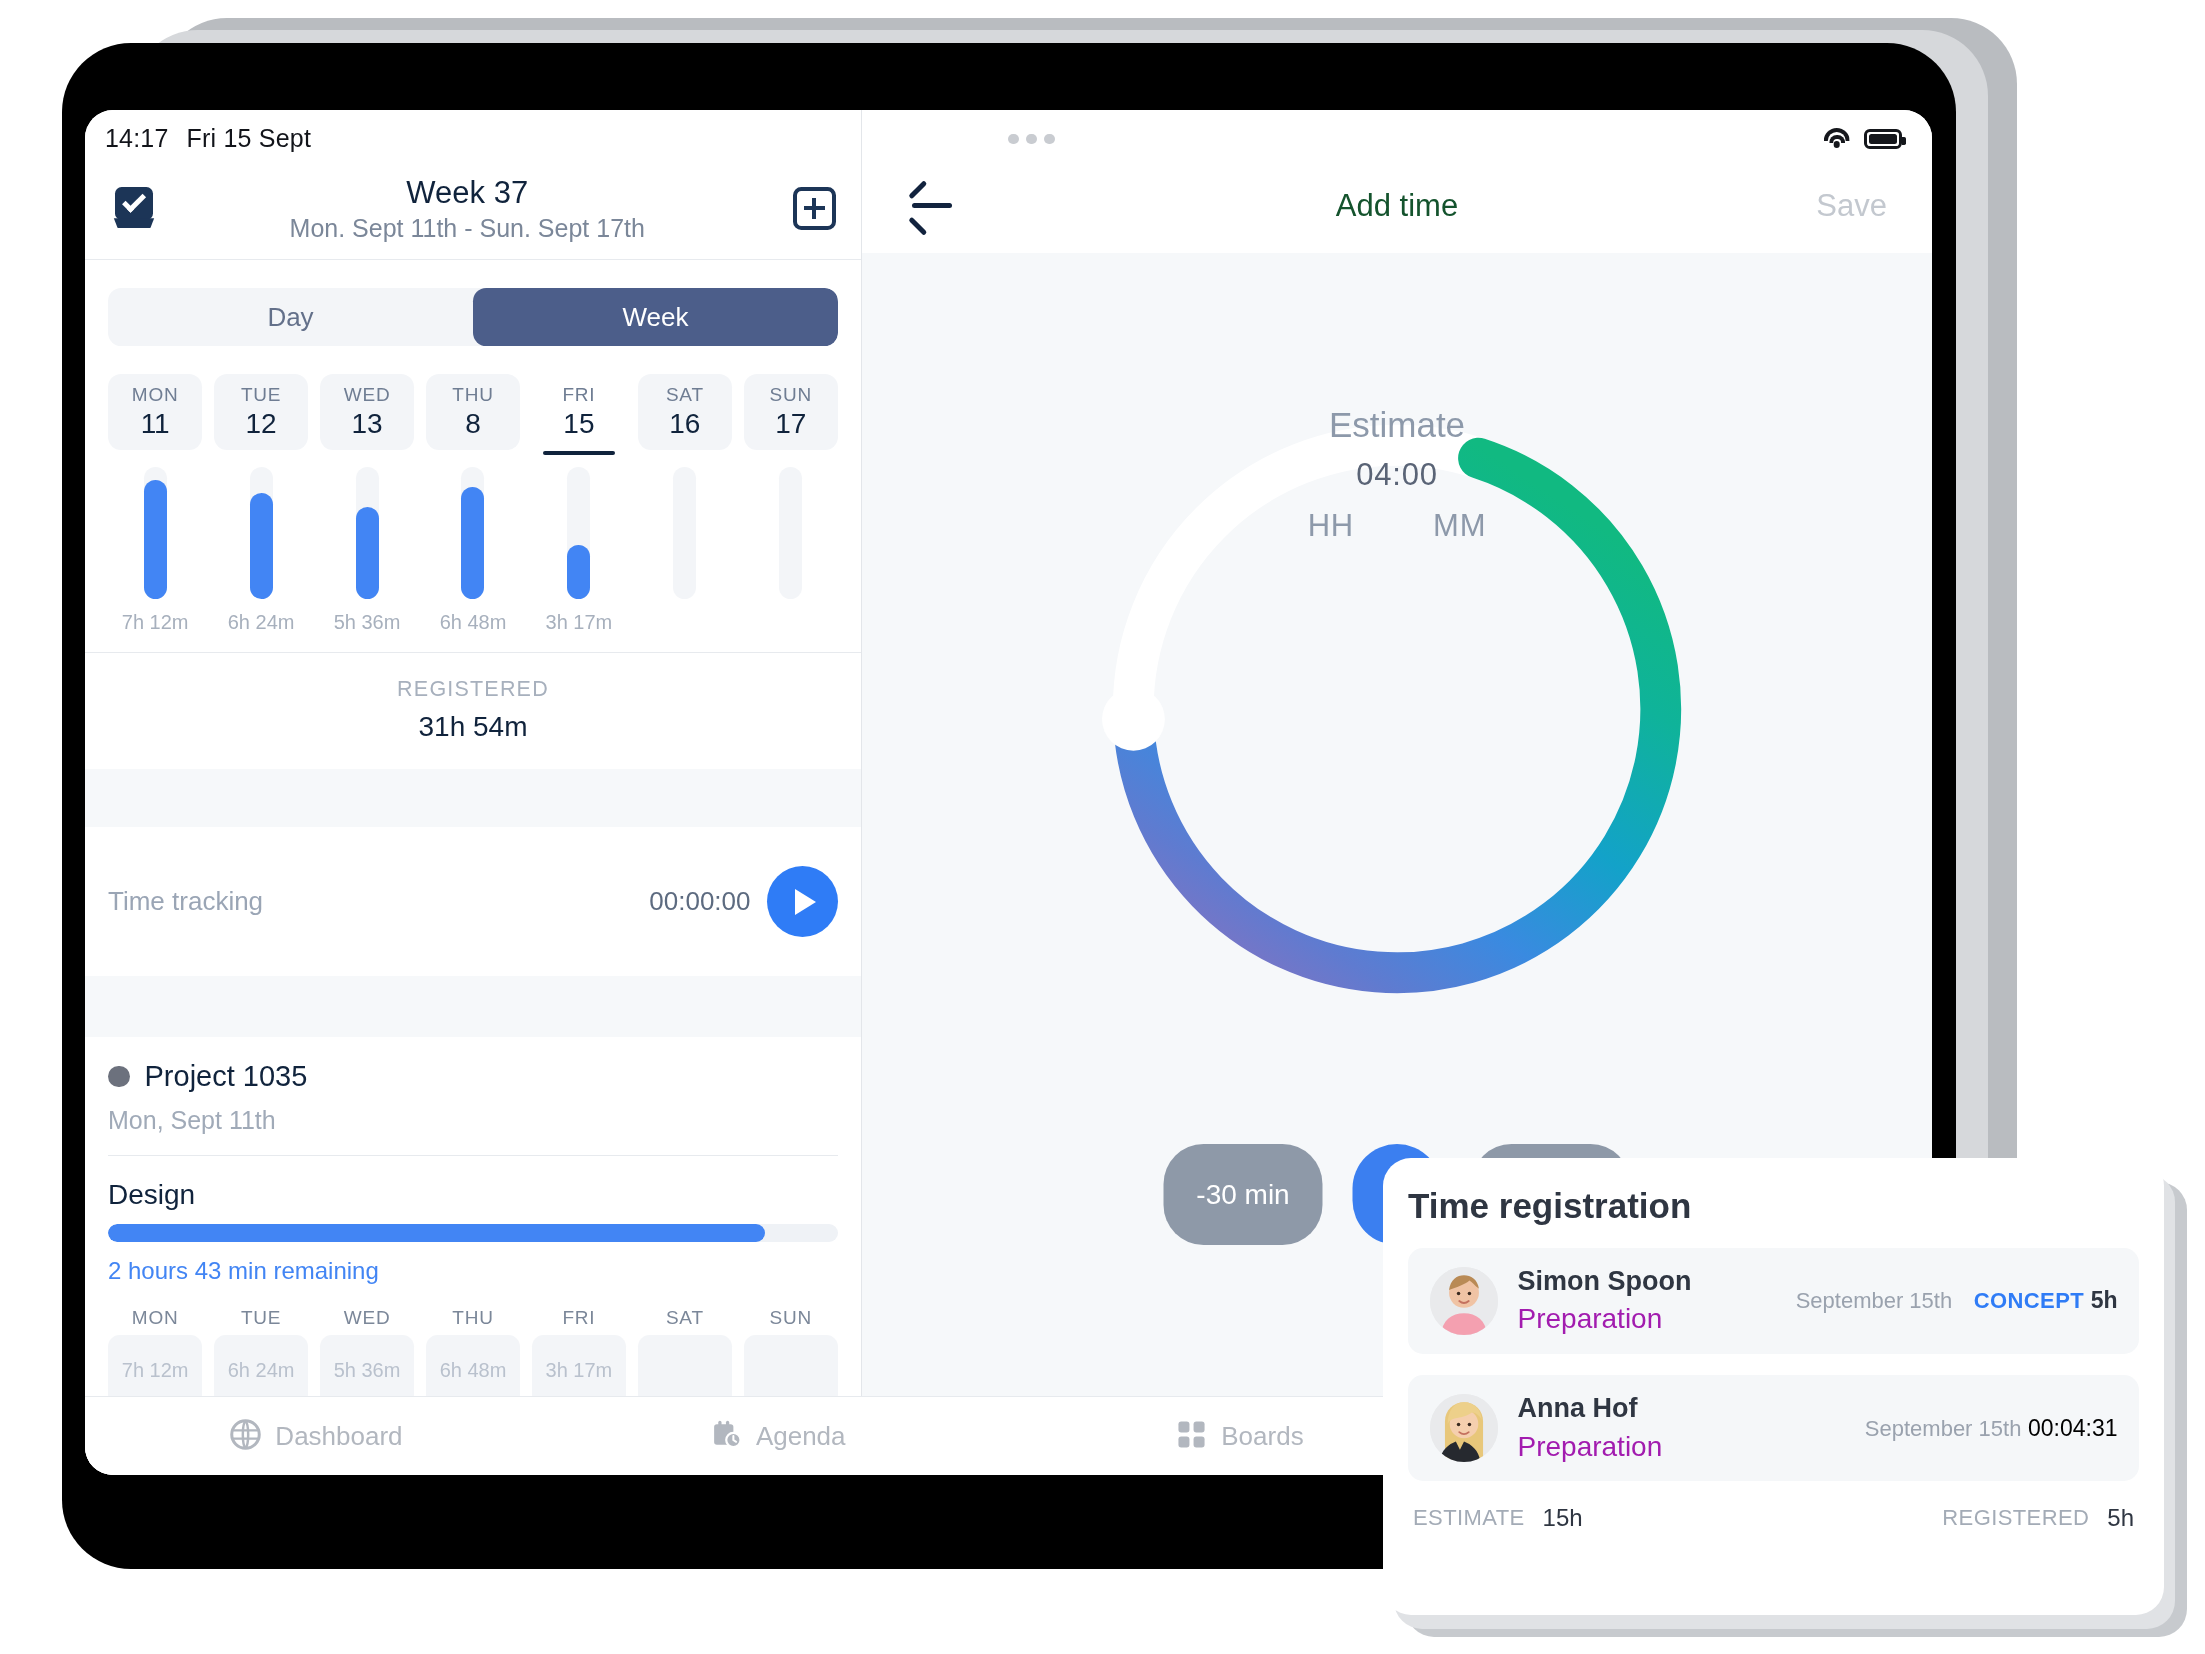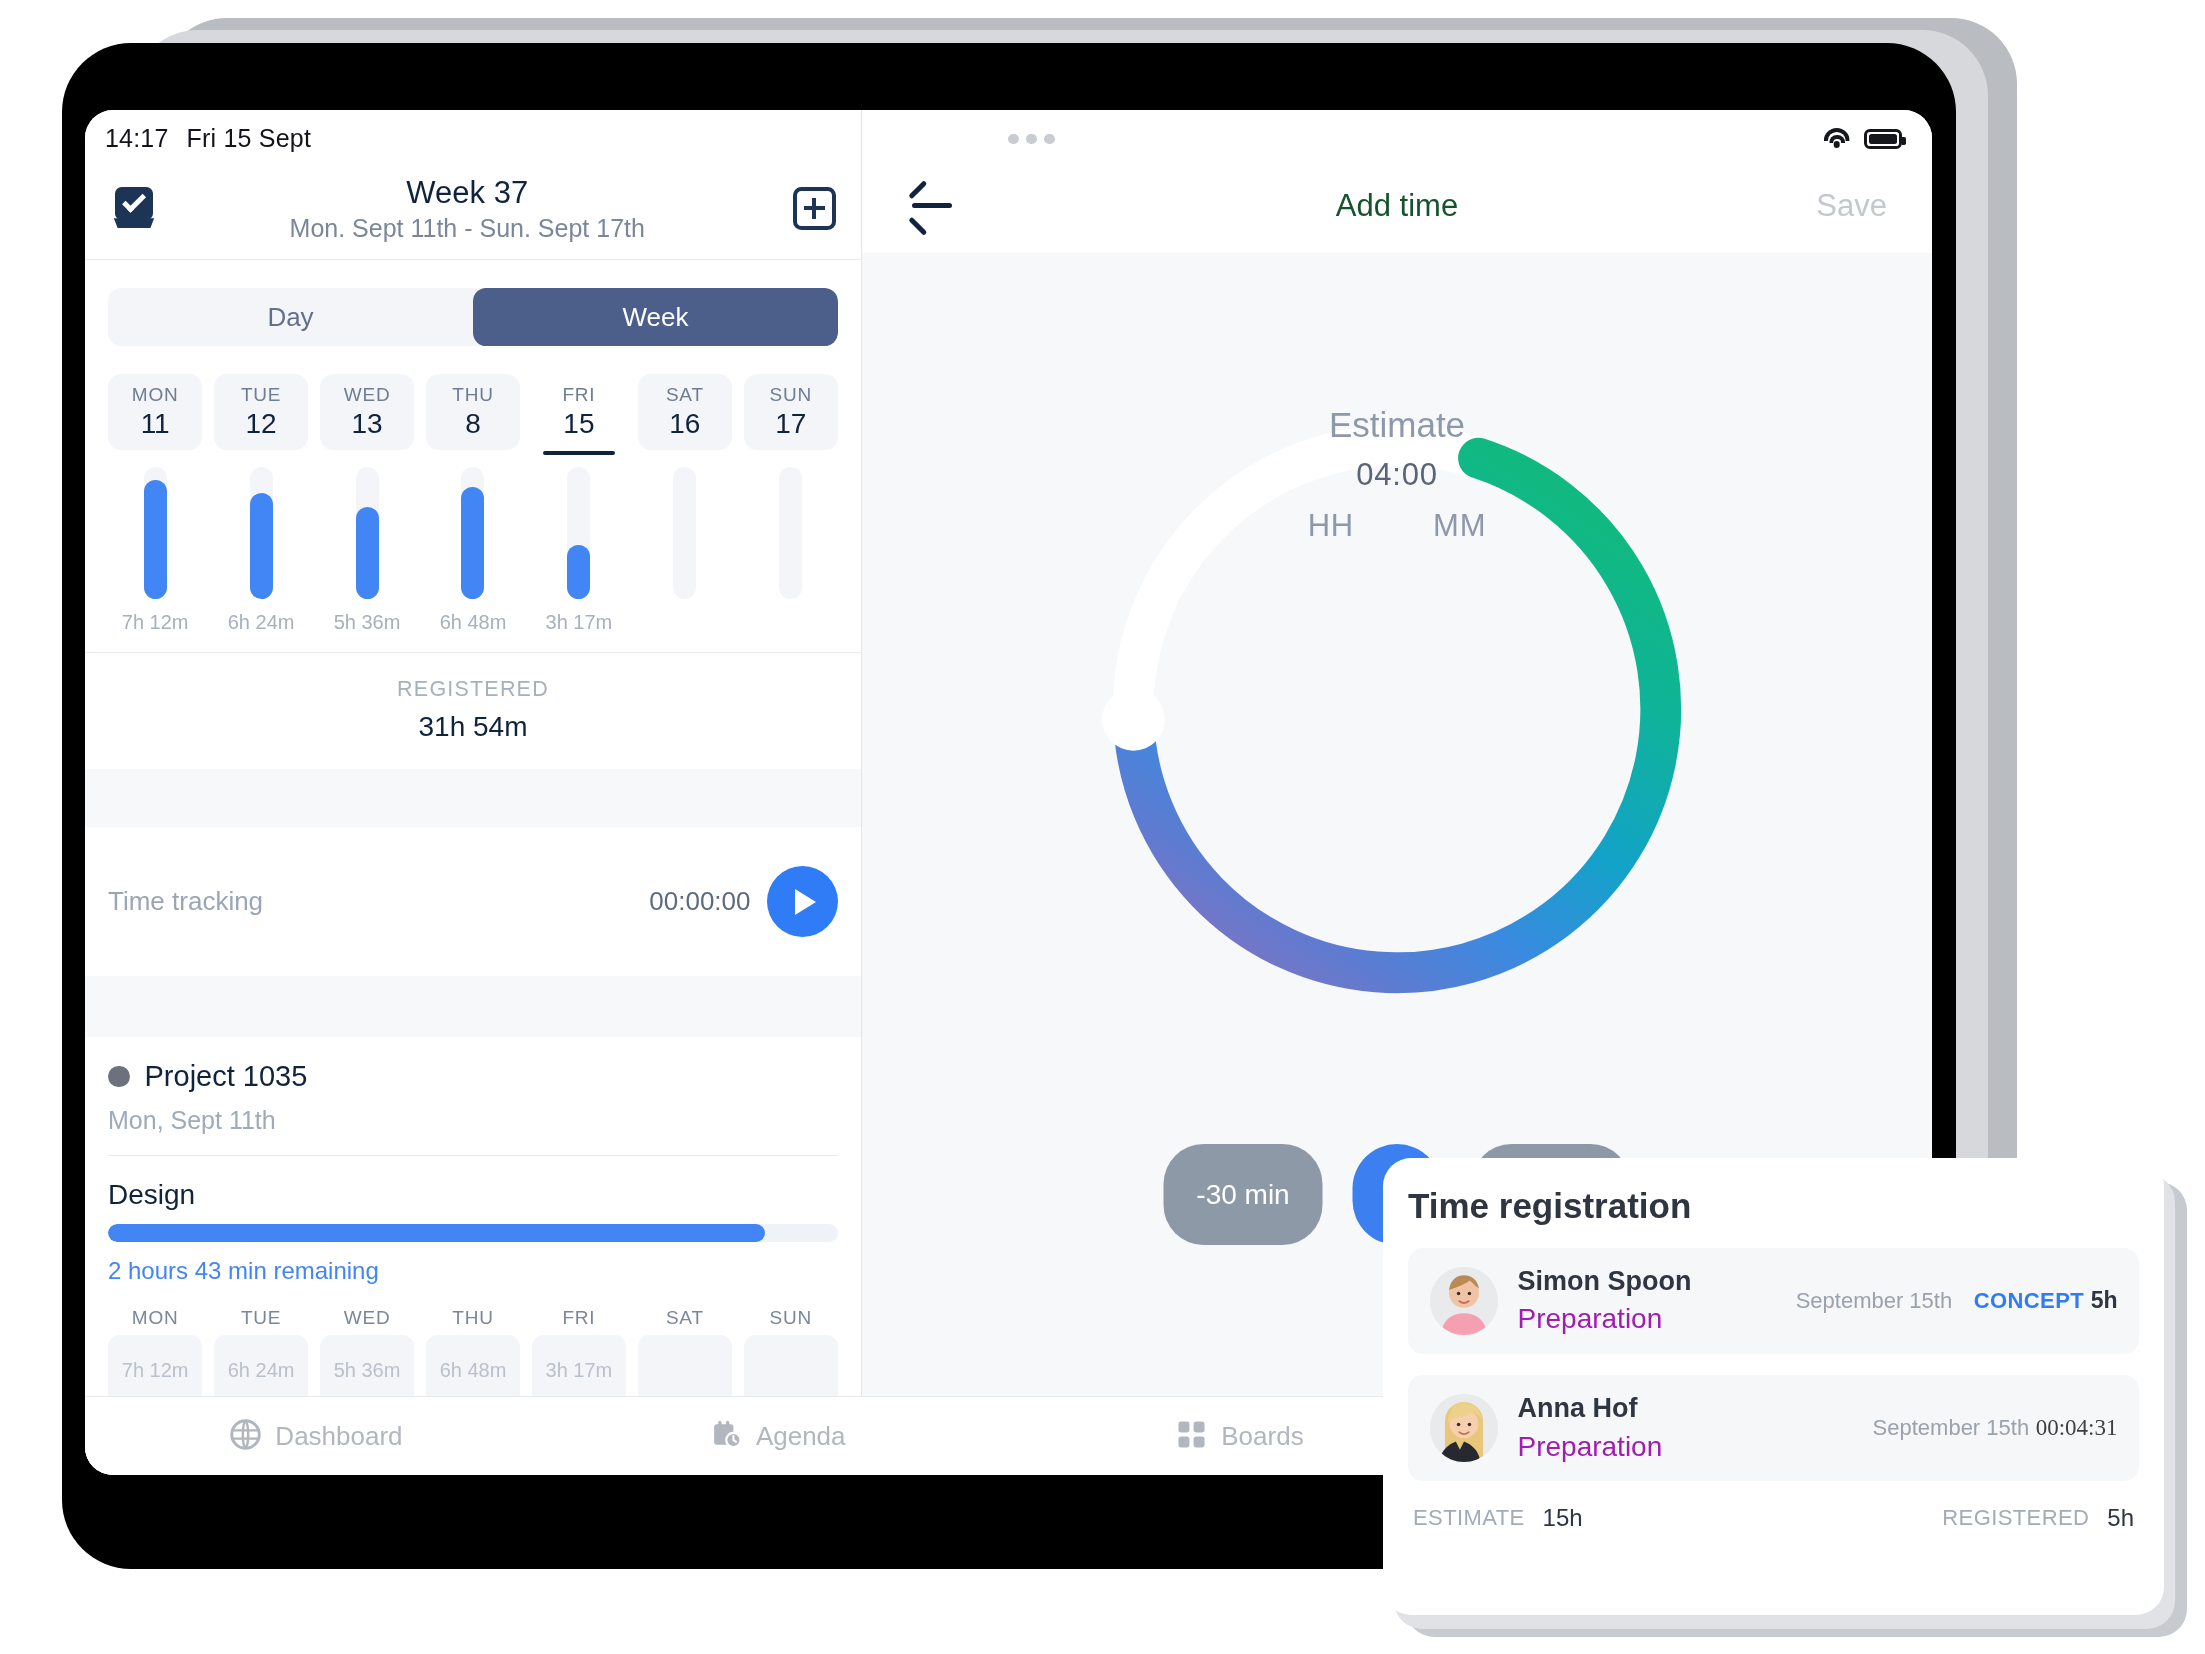--- a/index.html
+++ b/index.html
@@ -318,21 +318,21 @@
   .avatar { width: 68px; height: 68px; border-radius: 50%; overflow: hidden; flex: 0 0 auto; position: relative; background:#e8e9eb;}
   .avatar svg { display:block; width: 100%; height: 100%; }
   .tr-names { display: flex; flex-direction: column; gap: 6.6px; }
   .tr-name { font-size: 27px; color: #2f3642; font-weight: bold; }
   .tr-task { font-size: 28px; color: #a21caf; }
   .tr-right { margin-left: auto; text-align: right; display: flex; flex-direction: row; gap: 6.6px; align-items: flex-end;}
   .tr-topline { display: flex; align-items: center; gap: 21.5px; }
   .tr-date { font-size: 22px; color: #9aa2ae; }
   .tr-status { font-size: 22px; color: #2f7cf6; font-weight: bold; letter-spacing: 0.4px;}
   .tr-hours { font-size: 23px; color: #2f3642; font-weight: bold; }
-  .tr-hours.running { color: #404040; font-weight: normal; font-family: Liberation Serif, serif; }
+  .tr-hours.running { color: #000000; font-weight: normal; }
   .tr-footer {
     margin-top: 23px; display: flex; align-items: center; padding: 0 5px;
   }
   .tf-label { font-size: 22px; color: #a3abb6; letter-spacing: 0.4px; }
   .tf-value { font-size: 24px; color: #2f3642; margin-left: 18px; }
   .tf-right { margin-left: auto; display: flex; align-items: center; }
 </style>
 </head>
 <body>
 

